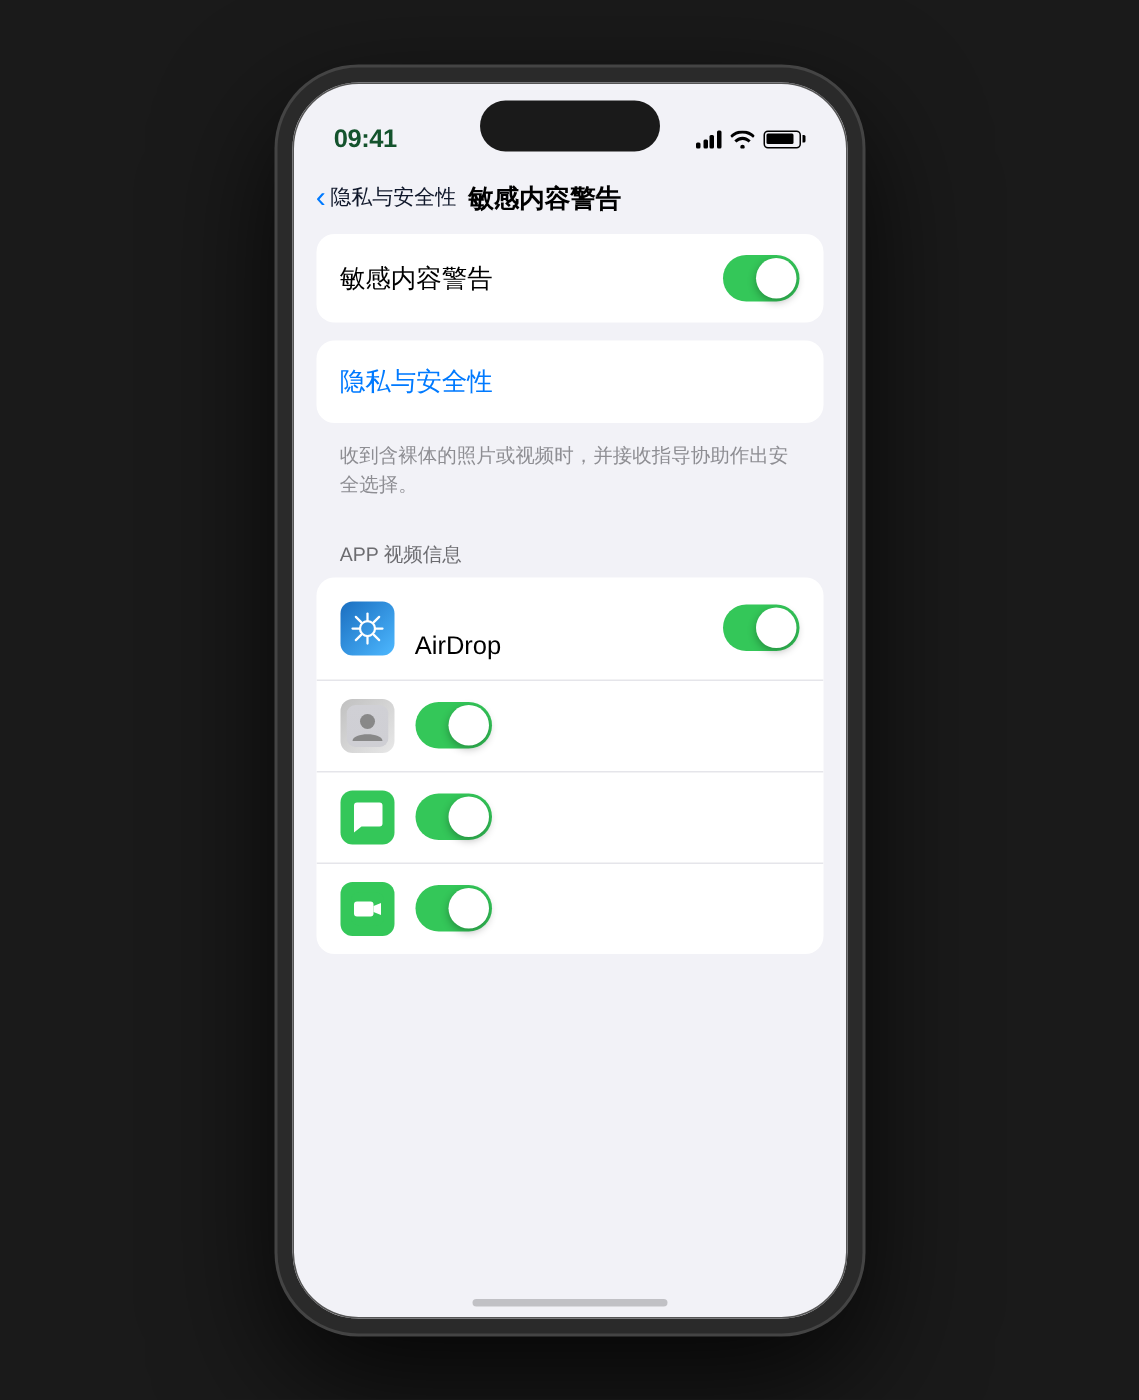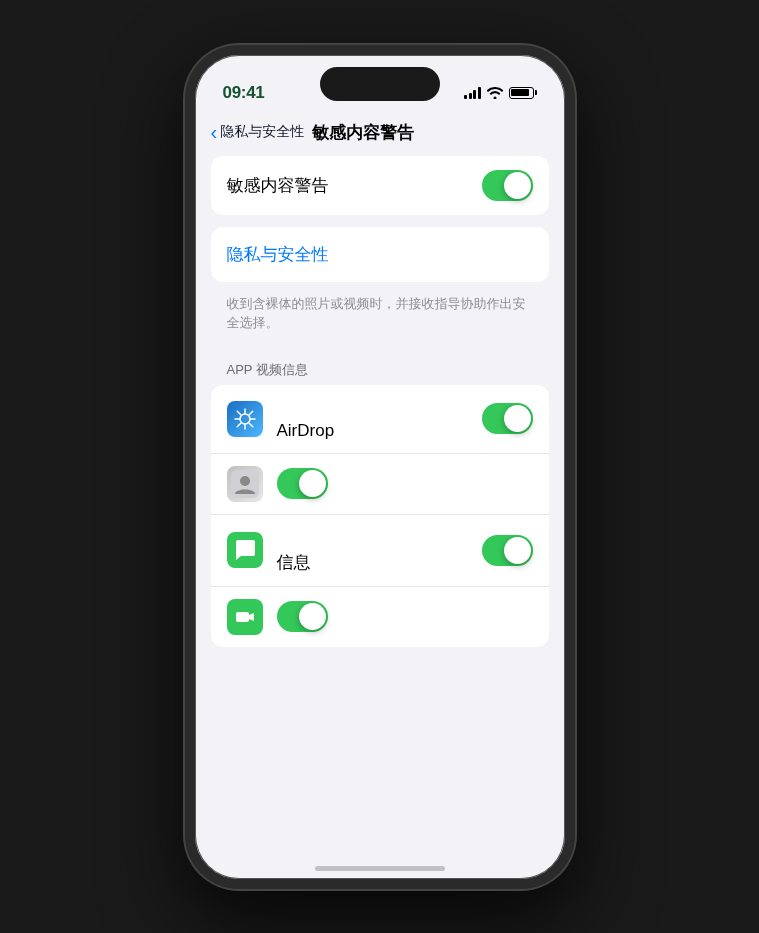--- a/index.html
+++ b/index.html
@@ -408,21 +408,20 @@
           <div class="toggle-knob"></div>
         </div>
       </div>
 
       <div class="app-row">
         <div class="app-icon-wrap app-icon-messages">
           <svg width="24" height="24" viewBox="0 0 24 24" fill="none">
             <path d="M4 2h16a2 2 0 0 1 2 2v12a2 2 0 0 1-2 2H8l-5 4V4a2 2 0 0 1 2-2z" fill="white"></path>
           </svg>
         </div>
-        <span class="app-name">信息</span>
         <div class="toggle on">
           <div class="toggle-knob"></div>
         </div>
       </div>
 
       <div class="app-row">
         <div class="app-icon-wrap app-icon-facetime">
           <svg width="22" height="22" viewBox="0 0 22 22" fill="none">
             <rect width="22" height="22" rx="5" fill="#34c759"></rect>
             <rect x="2" y="6" width="13" height="10" rx="2" fill="white"></rect>

